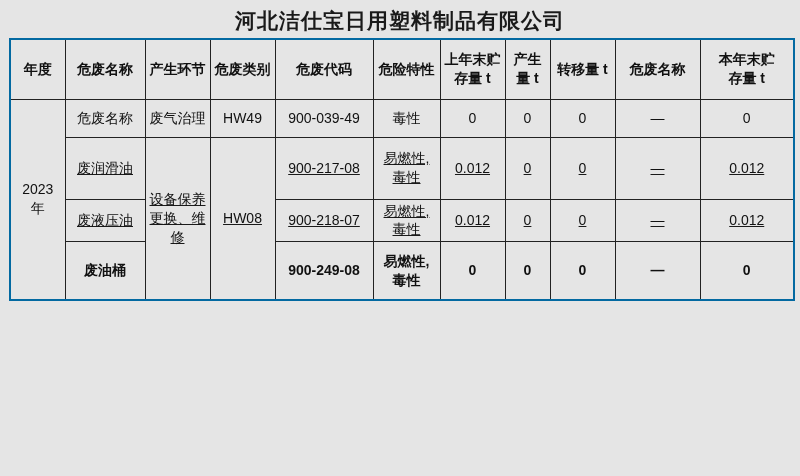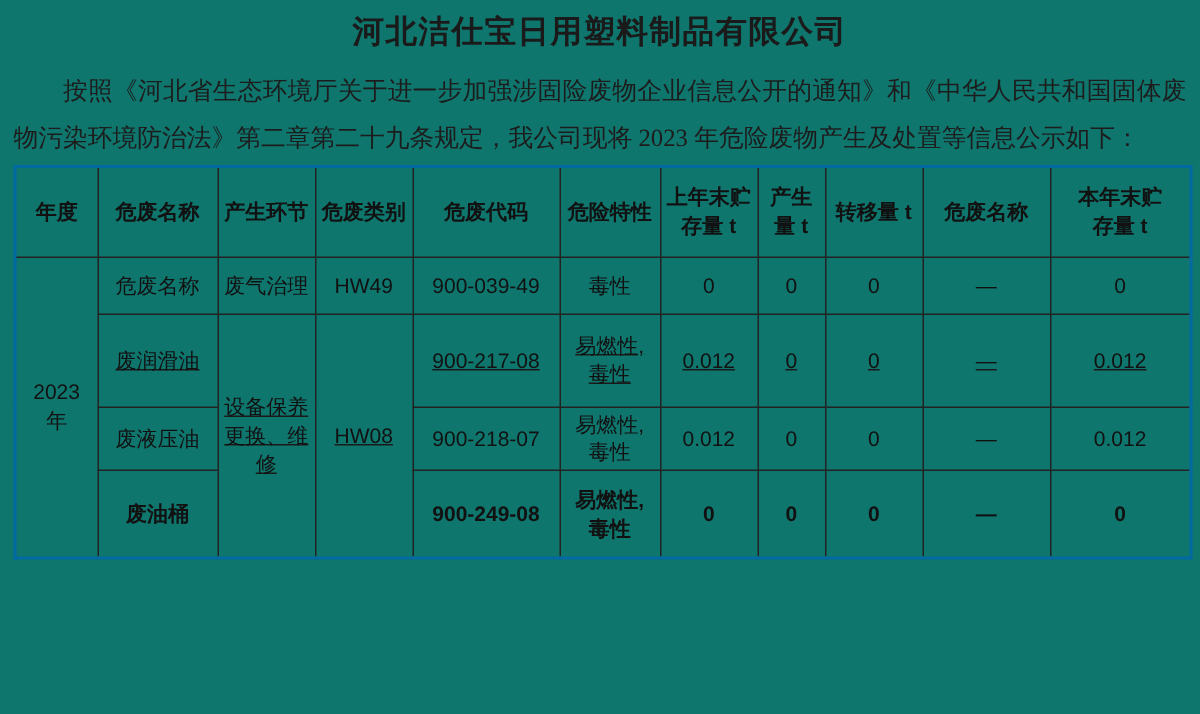--- a/index.html
+++ b/index.html
@@ -1,21 +1,21 @@
 <!DOCTYPE html>
 <html><head>
 <meta charset="utf-8">
 <style>
   * { box-sizing: border-box; margin: 0; padding: 0; }
   html, body { background: #ffffff; }
   .page {
     position: relative;
     width: 800px;
     height: 476px;
-    background: #0f766e;
+    background: #e5e5e5;
     color: #1a1a1a;
     font-family: "Liberation Serif", "DejaVu Serif", serif;
     overflow: hidden;
   }
   .doc-title {
     margin-top: 7px;
     text-align: center;
     font-size: 21px;
     font-weight: bold;
     letter-spacing: 1px;
@@ -53,31 +53,30 @@
     padding: 2px 3px;
     font-size: 14px;
     white-space: pre-line;
     line-height: 1.35;
     color: #111111;
   }
   .waste-table th { font-weight: bold; }
   tr.h-head { height: 60px; }
   tr.h-r1 { height: 38px; }
   tr.h-r2 { height: 62px; text-decoration: underline; }
-  tr.h-r3 { height: 38px; }
+  tr.h-r3 { height: 38px; text-decoration: underline; }
   tr.h-r4 { height: 58px; font-weight: bold; }
 </style>
 </head>
 <body>
 
 <div class="page">
 
   <div class="doc-title">河北洁仕宝日用塑料制品有限公司</div>
 
-  <p class="para first">按照《河北省生态环境厅关于进一步加强涉固险废物企业信息公开的通知》和《中华人民共和国固体废物污染环境防治法》第二章第二十九条规定，我公司现将 2023 年危险废物产生及处置等信息公示如下：</p>
 
   <table class="waste-table">
     <colgroup>
       <col style="width:55px">
         <col style="width:80px">
         <col style="width:65px">
       <col style="width:65px">
         <col style="width:98px">
         <col style="width:67px">
       <col style="width:65px">

